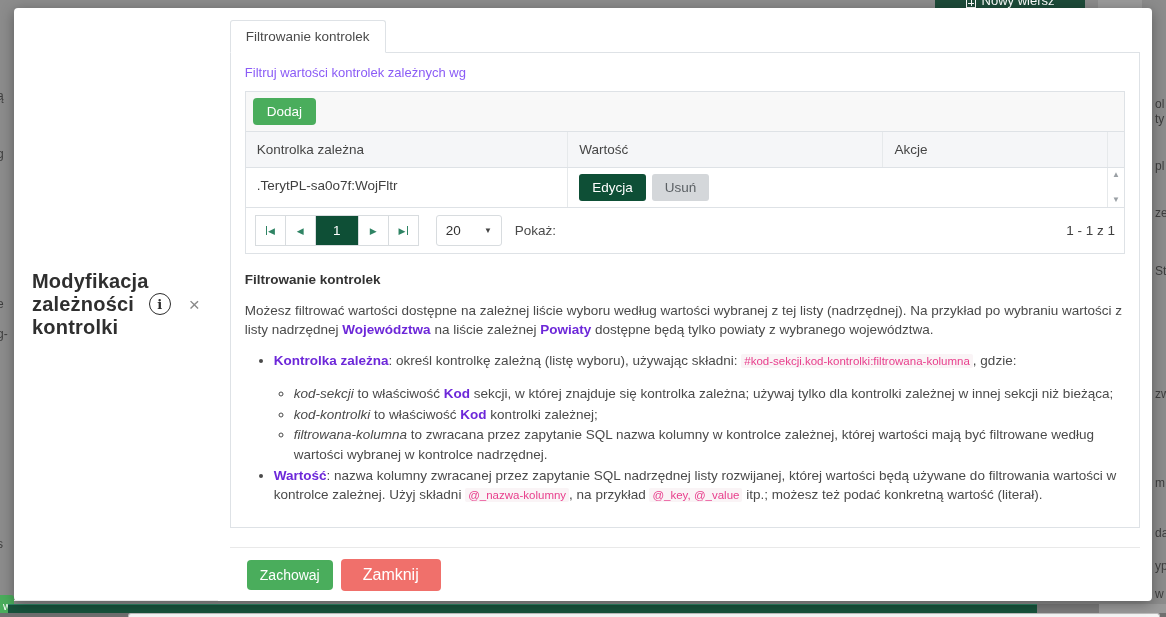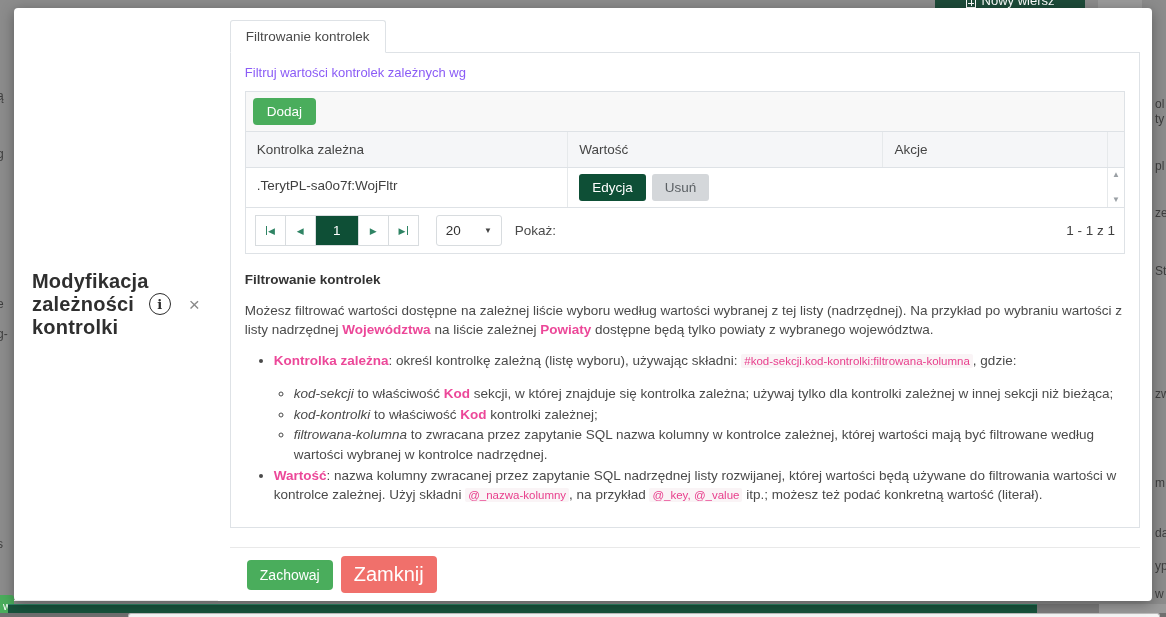--- a/index.html
+++ b/index.html
@@ -116,36 +116,36 @@
     font-size:13.5px; color:#333; cursor:pointer; background:#fff;
   }
   .page-size .caret { font-size:8px; color:#444; }
   .show-label { font-size:13.5px; color:#4a4a4a; margin-left:13px; }
   .range-label { margin-left:auto; font-size:13.5px; color:#3f3f3f; }
 
   
   .desc { margin-top:16px; font-size:13.5px; color:#4a4a4a; line-height:1.45; }
   .desc h4 { font-size:13.5px; color:#333; margin-bottom:11px; }
   .desc p { margin-bottom:11px; }
-  .desc b { color:#ec4899; }
+  .desc b { color:#6d28d9; }
   .desc ul { list-style:disc; margin-left:29px; }
   .desc ul ul { list-style:circle; margin-left:20px;margin-top:14px; }
   .desc li { margin-bottom:1px; }
   code {
     font-family:Liberation Sans, sans-serif; font-size:11.5px; color:#e83e8c;
     background:#faf4f6; padding:1px 3px; border-radius:2px;
   }
 
   
   .modal-footer {
     flex:0 0 54px; border-top:1px solid #e9e9e9; margin-top:19px;
     display:flex; align-items:center; gap:8px; padding:0 17px;
   }
   .btn-save  { background:#4aad5c; color:#fff; font-size:14px; padding:7px 13px; }
-  .btn-close { background:#f0706b; color:#fff; font-size:20px; padding:7px 13px; }
+  .btn-close { background:#f0706b; color:#fff; font-size:16px; padding:7px 22px; }
 </style>
 </head>
 <body>
 
 <div class="stage">
 
   <div class="bg-new-row">
     <span class="sq"></span>
     <span>Nowy wiersz</span>
   </div>

